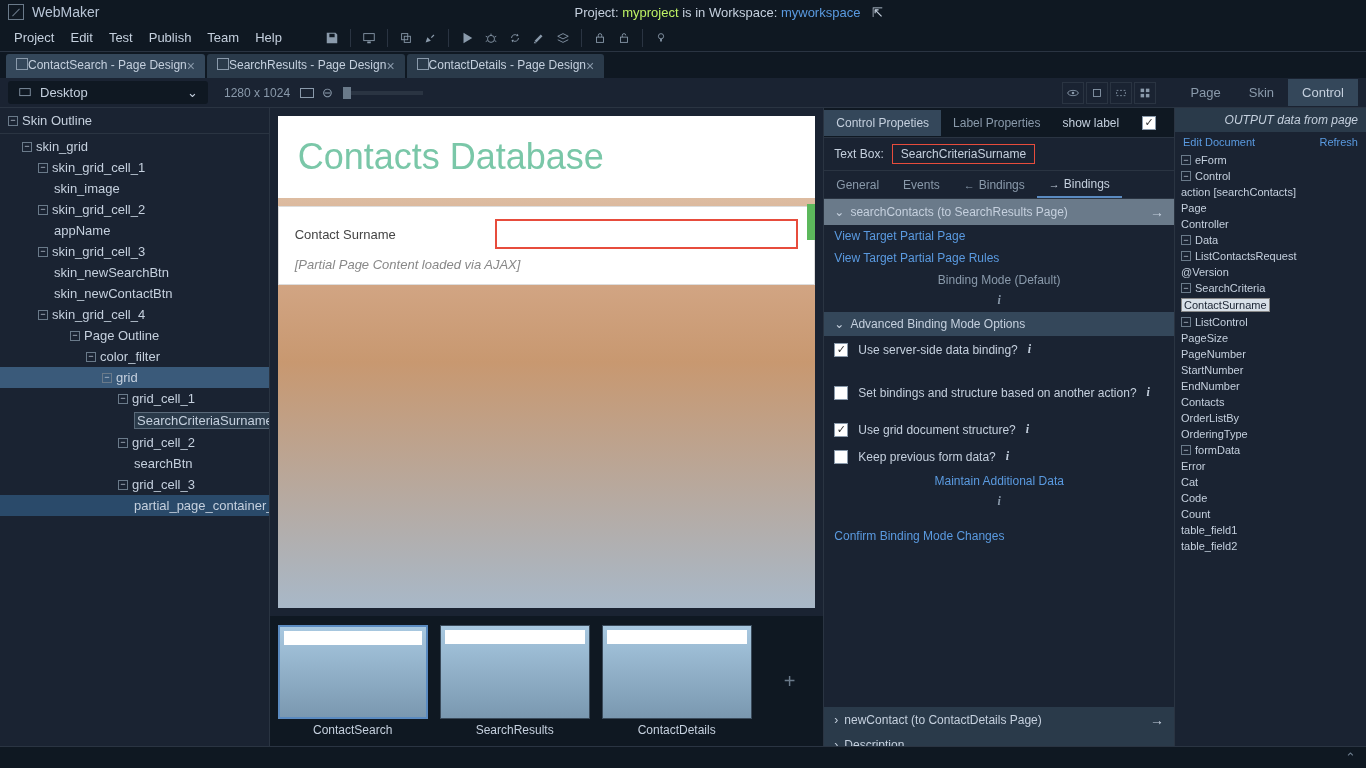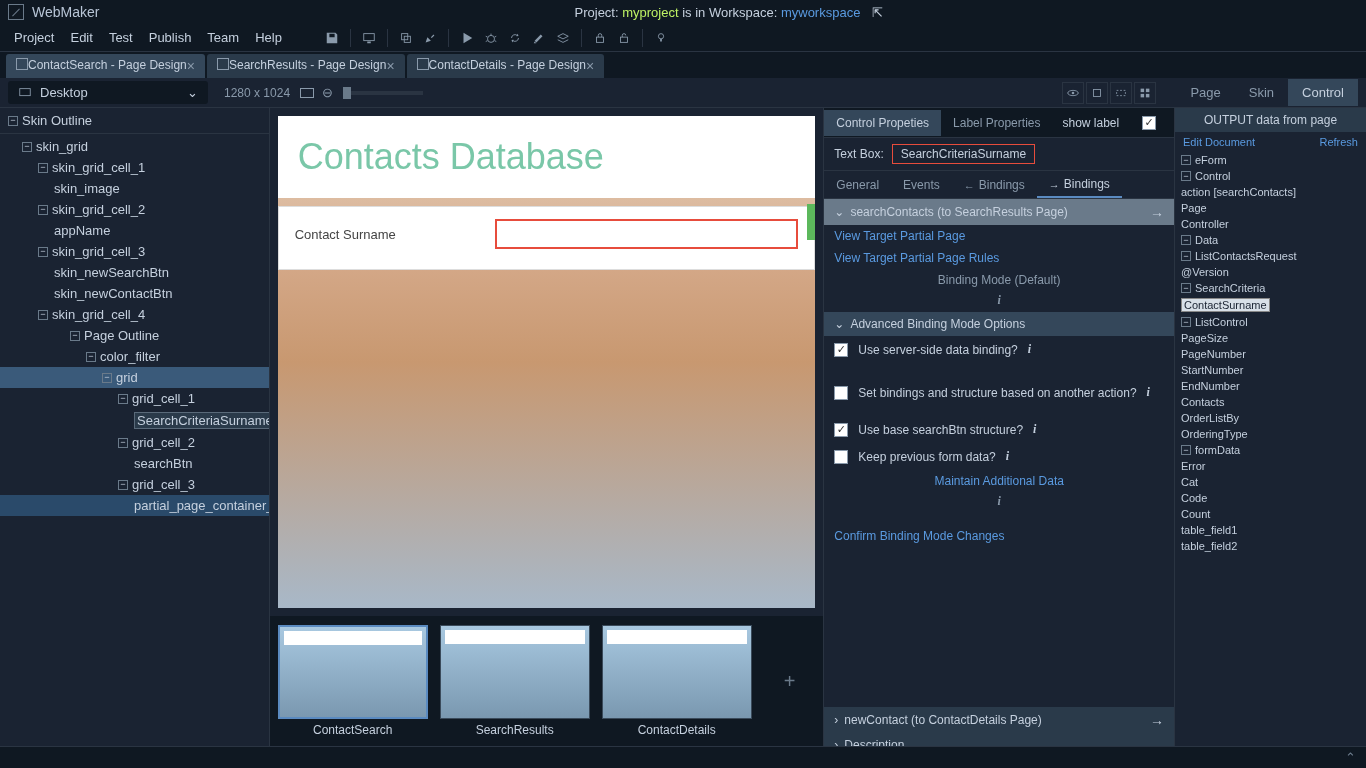--- a/index.html
+++ b/index.html
@@ -81,21 +81,21 @@
 .arrow-l { font-size: 11px; }
 .bindings-content { flex: 1; overflow-y: auto; }
 .section-hdr { background: #4a5a6a; padding: 5px 10px; display: flex; align-items: center; gap: 6px; font-size: 12px; cursor: pointer; }
 .section-hdr .arrow-right { margin-left: auto; font-size: 14px; }
 .link-text { color: #5a9ae0; padding: 4px 10px; cursor: pointer; font-size: 12px; display: block; }
 .plain-text { color: #8a9aab; padding: 4px 10px; font-size: 12px; display: flex; align-items: center; gap: 6px; flex-direction: column; }
 .info-icon { font-style: italic; font-family: serif; font-weight: bold; }
 .sub-section { background: #34475a; padding: 5px 10px; font-size: 12px; display: flex; align-items: center; gap: 6px; }
 .check-row { padding: 6px 10px; display: flex; align-items: center; gap: 10px; font-size: 12px; }
 .output-panel { width: 192px; border-left: 1px solid #2a3442; display: flex; flex-direction: column; }
-.output-header { background: #2a3a4a; padding: 5px 8px; text-align: center; font-size: 12px; }
+.output-header { background: #2a3a4a; padding: 5px 8px; text-align: right; font-size: 12px; font-style: italic; }
 .output-links { display: flex; justify-content: space-between; padding: 4px 8px; gap: 32px; }
 .output-links span { color: #5a9ae0; font-size: 11px; cursor: pointer; }
 .output-tree { flex: 1; overflow-y: auto; }
 .output-tree .tree-item { font-size: 11px; padding: 2px 6px; }
 .oi1 { padding-left: 6px; }
 .oi2 { padding-left: 18px; }
 .oi3 { padding-left: 30px; }
 .oi4 { padding-left: 42px; }
 .oi5 { padding-left: 54px; }
 .selected-node { background: #d8e0e8; color: #1a2332; border: 1px solid #888; padding: 0 2px; }
@@ -339,20 +339,21 @@
   <div class="canvas-area">
     <div class="canvas">
       <div class="page-header">
         <div class="page-title-text">Contacts Database</div>
       </div>
       <div class="form-section">
         <div class="form-row">
           <div class="form-label">Contact Surname</div>
           <div class="form-input"></div>
         </div>
+        <div class="ajax-text">[Partial Page Content loaded via AJAX]</div>
       </div>
       <div class="green-stripe"></div>
     </div>
     <div class="thumbnails">
       <div class="thumb active">
         <div class="thumb-img"></div>
         <div class="thumb-label">ContactSearch</div>
       </div>
       <div class="thumb">
         <div class="thumb-img"></div>
@@ -415,21 +416,21 @@
         </div>
         <div style="height:16px"></div>
         <div class="check-row">
           <span class="checkbox"></span>
             <span>Set bindings and structure based on another action?</span>
             <span class="info-icon">i</span>
         </div>
         <div style="height:10px"></div>
         <div class="check-row">
           <span class="checkbox">✓</span>
-            <span>Use base searchBtn structure?</span>
+            <span>Use grid document structure?</span>
             <span class="info-icon">i</span>
         </div>
         <div class="check-row">
           <span class="checkbox"></span>
             <span>Keep previous form data?</span>
             <span class="info-icon">i</span>
         </div>
         <div class="plain-text" style="color:#5a9ae0">
           <span>Maintain Additional Data</span>
             <span class="info-icon" style="color:#8a9aab">i</span>

